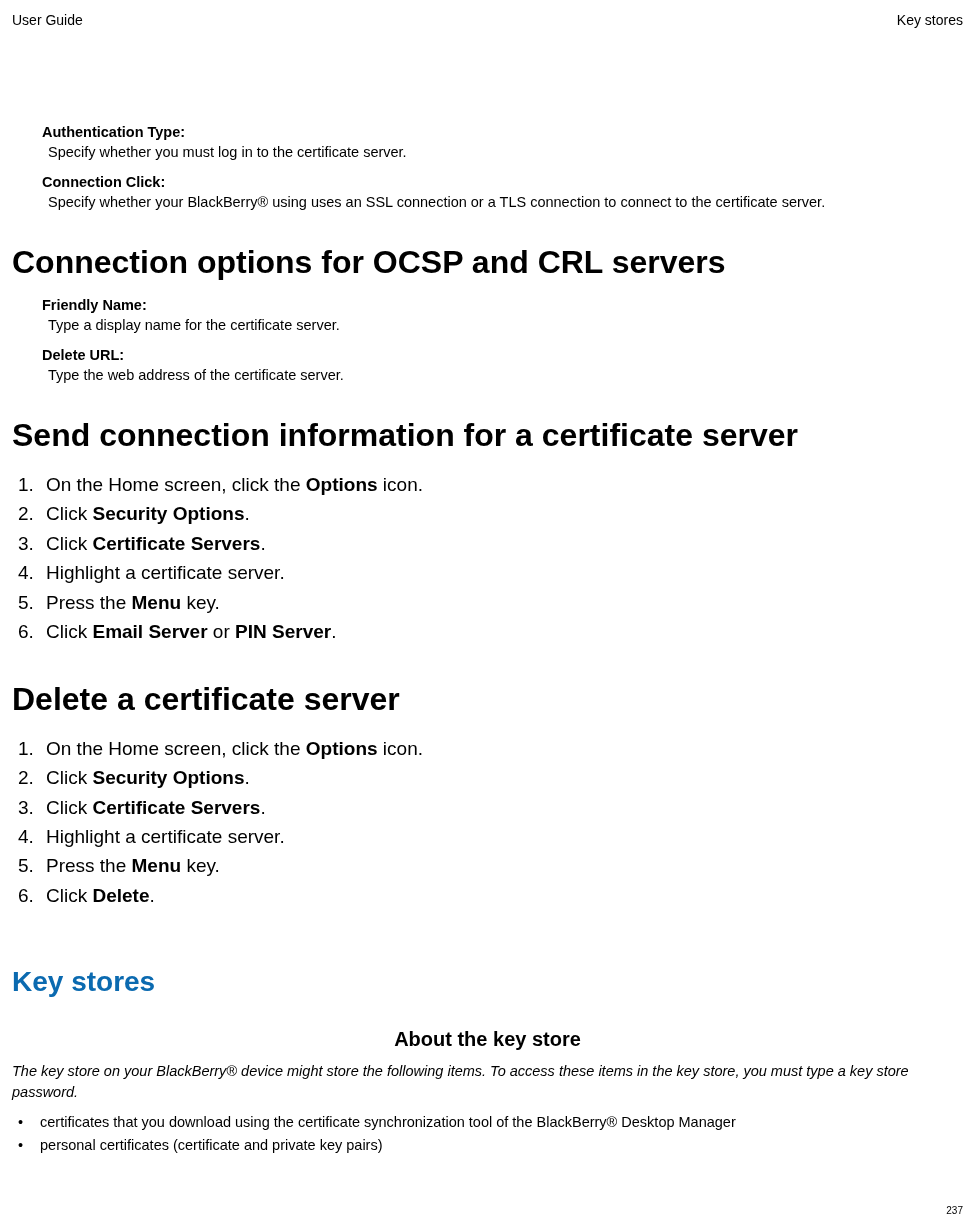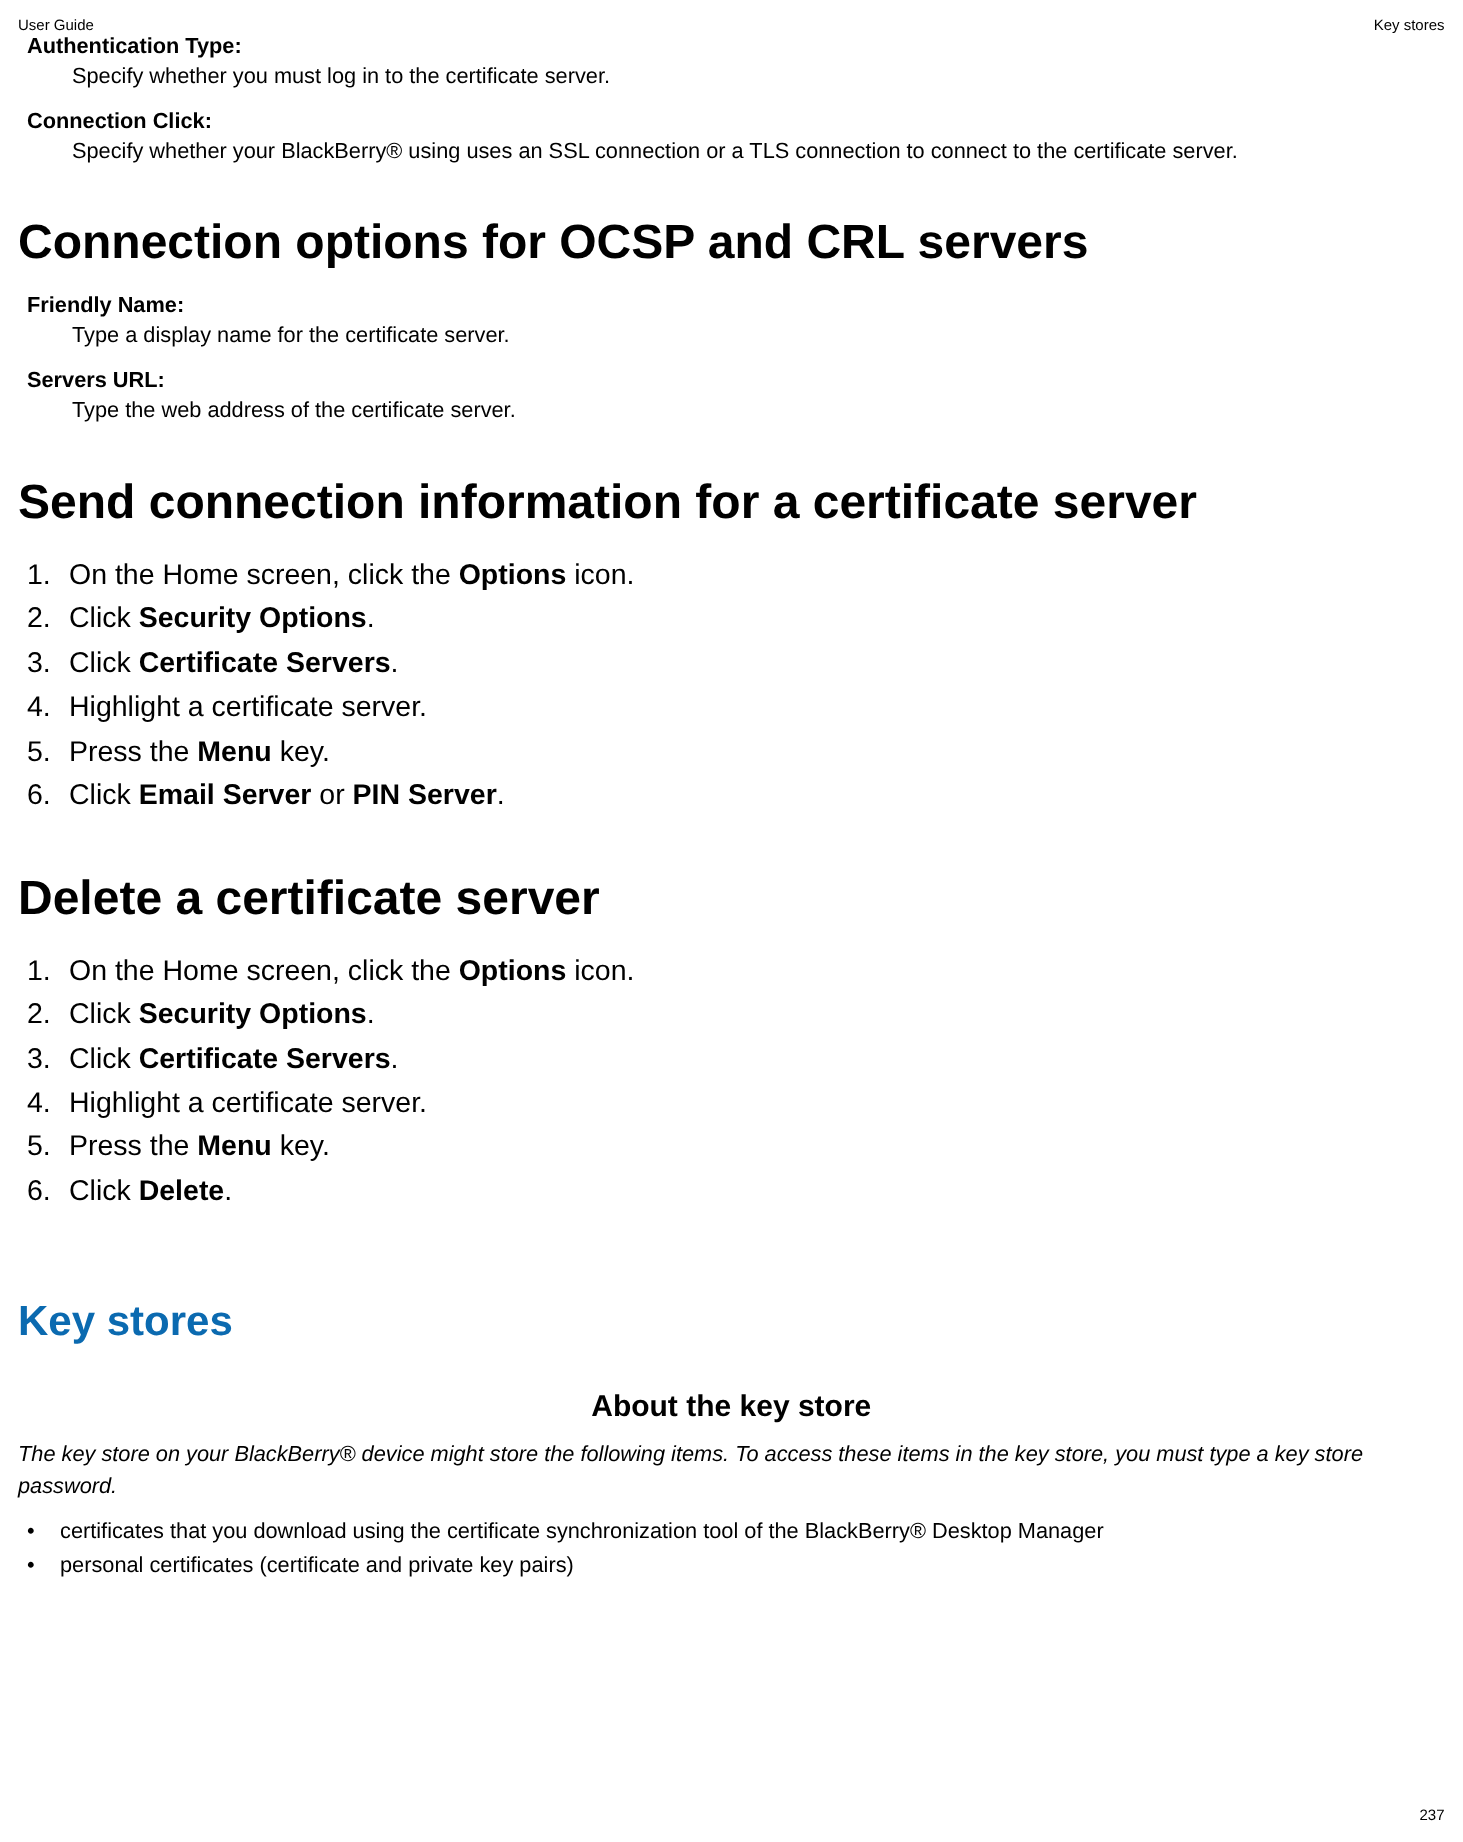--- a/index.html
+++ b/index.html
@@ -7,24 +7,25 @@
       width: 975px;
       height: 1228px;
       font-family: "Segoe UI", Tahoma, Geneva, Verdana, sans-serif;
       color: #000;
       position: relative;
       padding: 12px 12px 0 12px;
     }
     .header {
       display: flex;
       justify-content: space-between;
-      font-size: 10px;
+      font-size: 14px;
+      margin-bottom: 96px;
     }
     .def-block { margin-left: 6px; margin-bottom: 14px; }
-    .def-term { font-weight: bold; font-size: 14.5px; margin-bottom: 4px; }
+    .def-term { font-weight: bold; font-size: 14.5px; margin-bottom: 4px; margin-left: 24px; }
     .def-desc { font-size: 14.5px; margin-left: 30px; }
     h2 {
       font-size: 32px;
       font-weight: bold;
       margin-top: 34px;
       margin-bottom: 16px;
     }
     h1.major {
       font-size: 28px;
       font-weight: bold;
@@ -103,21 +104,21 @@
   <div class="def-desc">Specify whether your BlackBerry® using uses an SSL connection or a TLS connection to connect to the certificate server.</div>
 </div>
 
 <h2>Connection options for OCSP and CRL servers</h2>
 
 <div class="def-block">
   <div class="def-term">Friendly Name:</div>
   <div class="def-desc">Type a display name for the certificate server.</div>
 </div>
 <div class="def-block">
-  <div class="def-term">Servers URL:</div>
+  <div class="def-term">Delete URL:</div>
   <div class="def-desc">Type the web address of the certificate server.</div>
 </div>
 
 <h2>Send connection information for a certificate server</h2>
 <ol>
   <li><span>On the Home screen, click the </span><span class="bold">Options</span><span> icon.</span></li>
   <li><span>Click </span><span class="bold">Security Options</span><span>.</span></li>
   <li><span>Click </span><span class="bold">Certificate Servers</span><span>.</span></li>
   <li><span>Highlight a certificate server.</span></li>
   <li><span>Press the </span><span class="bold">Menu</span><span> key.</span></li>

